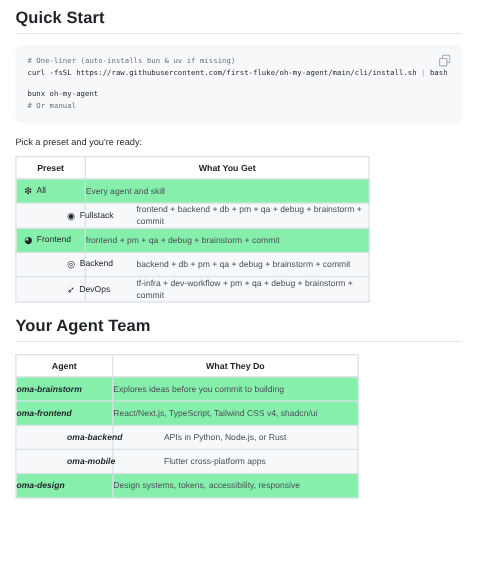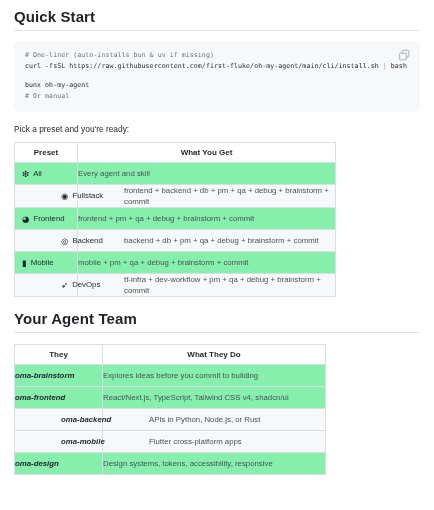--- a/index.html
+++ b/index.html
@@ -190,44 +190,40 @@
           <td class="desc">frontend + backend + db + pm + qa + debug + brainstorm + commit</td>
         </tr>
         <tr class="plain">
           <td class="preset-name"><span class="emoji emoji-glyph">◕</span><span>Frontend</span></td>
           <td class="desc">frontend + pm + qa + debug + brainstorm + commit</td>
         </tr>
         <tr class="stripe">
           <td class="preset-name"><span class="emoji emoji-glyph">◎</span><span>Backend</span></td>
           <td class="desc">backend + db + pm + qa + debug + brainstorm + commit</td>
         </tr>
-        <tr class="plain">
-          <td class="preset-name"><span class="emoji emoji-glyph">▮</span><span>Mobile</span></td>
-          <td class="desc">mobile + pm + qa + debug + brainstorm + commit</td>
-        </tr>
         <tr class="stripe">
           <td class="preset-name"><span class="emoji emoji-glyph">➶</span><span>DevOps</span></td>
           <td class="desc">tf-infra + dev-workflow + pm + qa + debug + brainstorm + commit</td>
         </tr>
       </tbody>
   </table>
 
   <div class="section-gap"></div>
 
   <h2 class="section-heading">Your Agent Team</h2>
   <div class="heading-rule second"></div>
 
   <table class="tbl-agents">
     <colgroup>
         <col class="c1">
         <col class="c2">
       </colgroup>
     <thead>
       <tr>
-        <th>They</th>
+        <th>Agent</th>
         <th>What They Do</th>
       </tr>
     </thead>
     <tbody id="agents-body">
         <tr class="plain">
           <td class="agent-name">oma-brainstorm</td>
           <td class="desc">Explores ideas before you commit to building</td>
         </tr>
         <tr class="plain">
           <td class="agent-name">oma-frontend</td>

